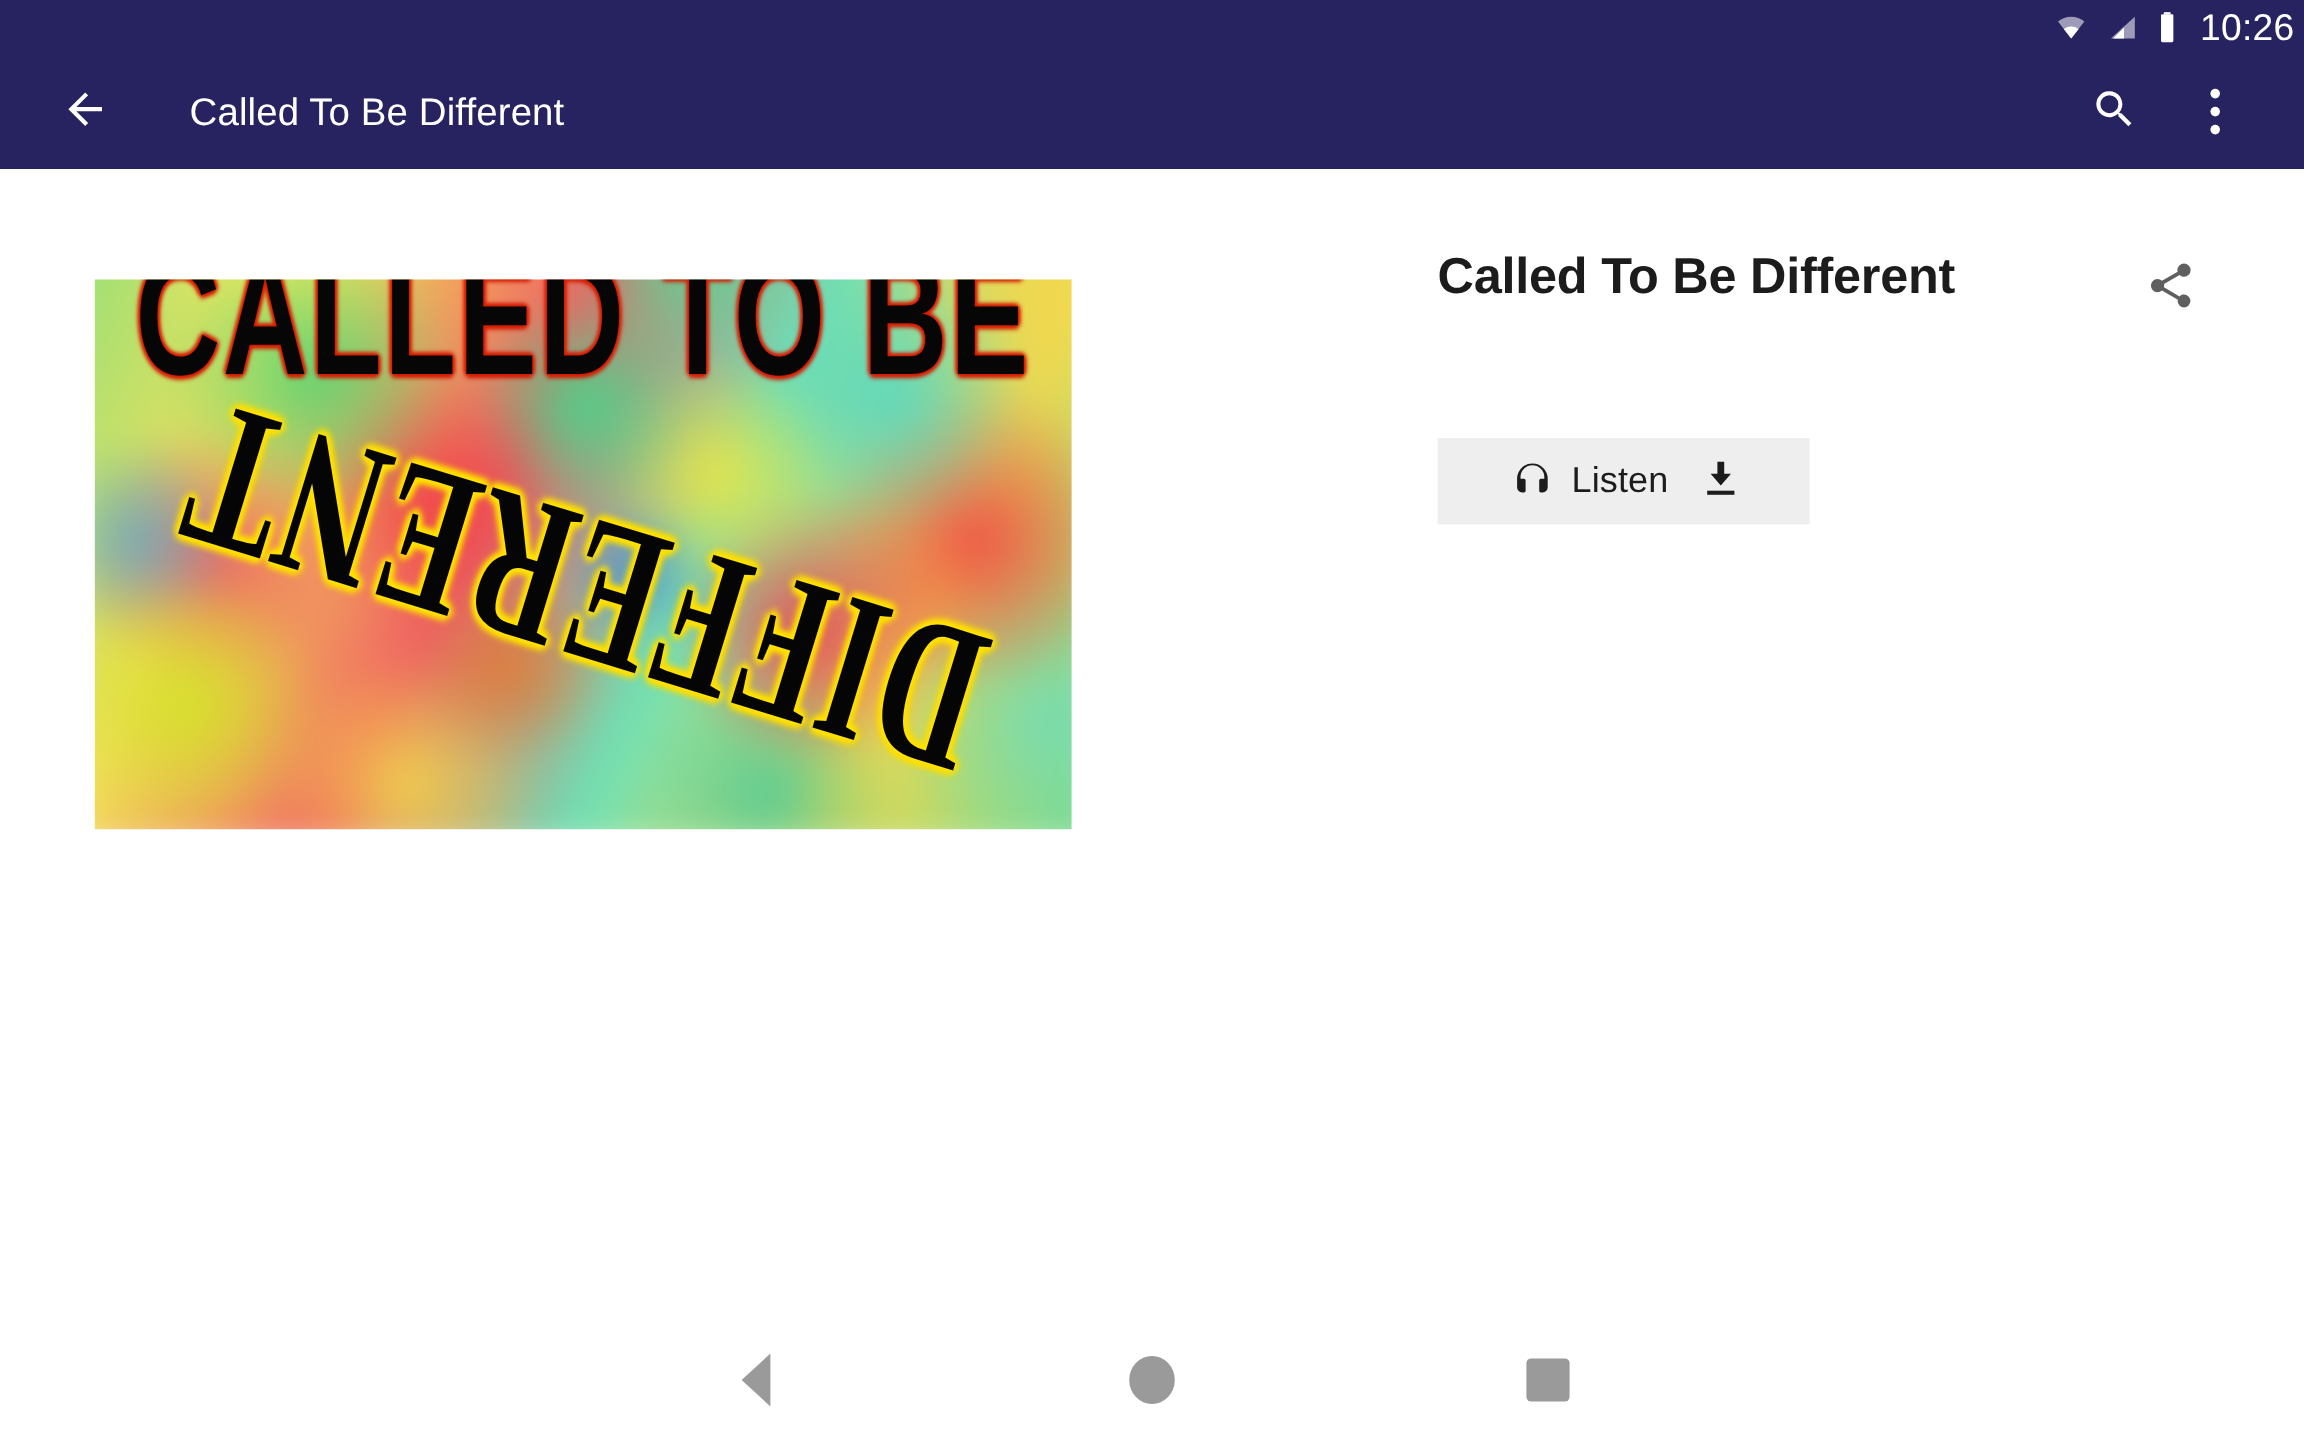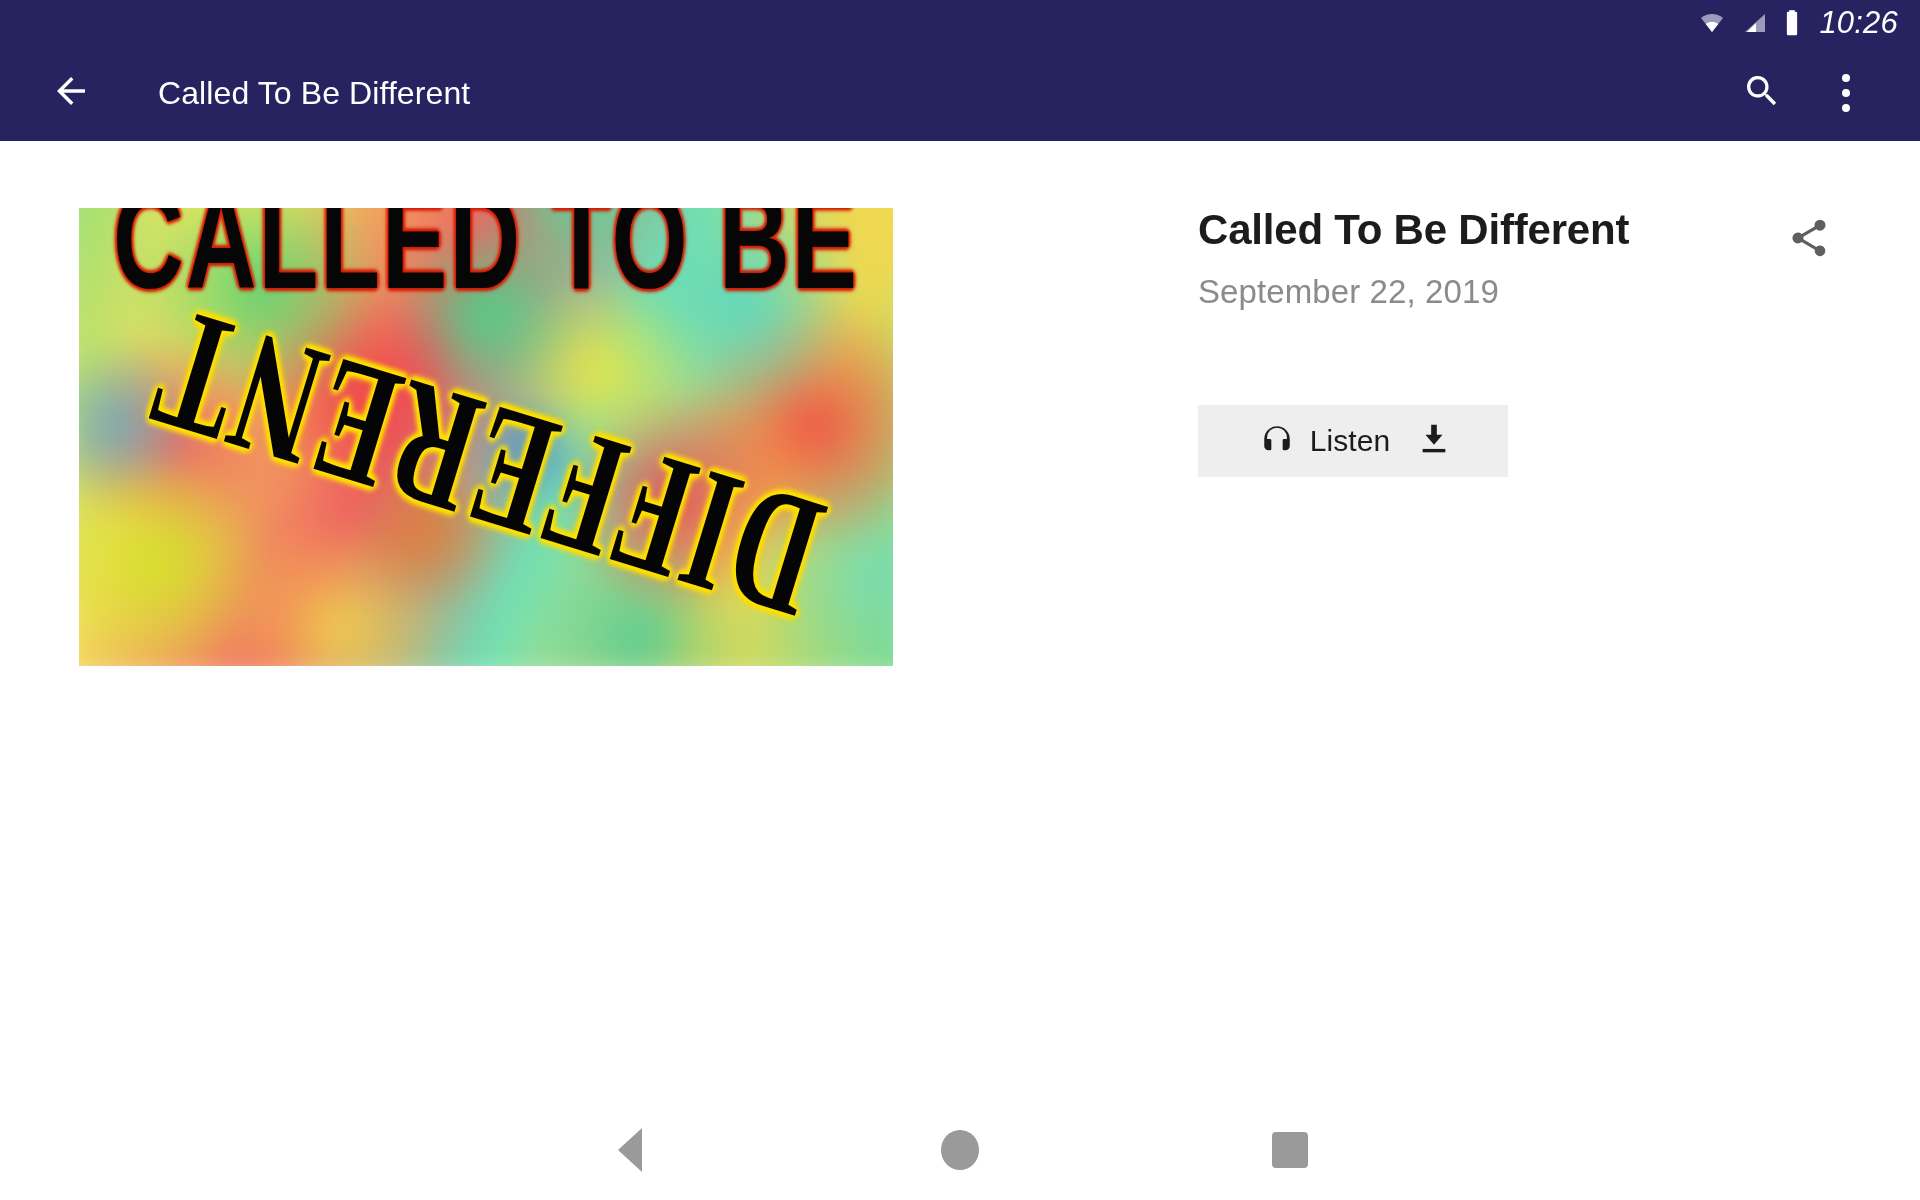--- a/index.html
+++ b/index.html
@@ -9,23 +9,22 @@
     background:#ffffff;
     overflow:hidden;
   }
 
   
   .status-bar {
     position:absolute; top:0; left:0;
     width:1920px; height:45px;
     background:#272260;
     display:flex; align-items:center; justify-content:flex-end;
-    padding-right:22px;
+    padding-right:8px;
     gap:14px;
-    font-style:italic;
   }
   .status-icon { display:flex; align-items:center; }
   .status-clock {
     color:#ffffff;
     font-size:31px;
     letter-spacing:0.2px;
     font-weight:400;
     margin-left:4px;
     line-height:1;
   }
@@ -71,21 +70,21 @@
   
   .content {
     position:absolute; top:141px; left:0;
     width:1920px; height:959px;
     background:#ffffff;
   }
 
   
   .hero-wrap {
     position:absolute;
-    left:79px; top:67px;
+    left:79px; top:92px;
     width:814px; height:458px;
     overflow:hidden;
   }
   .hero-canvas {
     position:absolute;
     left:0; top:-46px;
     width:814px; height:504px;
     background:
       radial-gradient(circle at 12% 78%, rgba(212,226,40,0.95) 0, rgba(212,226,40,0) 13%),
       radial-gradient(circle at 24% 26%, rgba(70,210,120,0.85) 0, rgba(70,210,120,0) 16%),
@@ -297,21 +296,20 @@
   <div class="hero-wrap">
     <div class="hero-canvas"></div>
     <div class="hero-text-top">CALLED TO BE</div>
     <div class="hero-text-bottom">DIFFERENT</div>
   </div>
 
   <div class="detail">
     <div class="detail-head">
       <div>
         <div class="detail-title">Called To Be Different</div>
-        <div class="detail-date">September 22, 2019</div>
       </div>
       <div class="share-btn">
         <span>
           <svg width="44" height="44" viewBox="0 0 24 24">
               <path fill="#5f5f5f" d="M18 16.1c-.8 0-1.5.3-2 .8l-7.1-4.2c0-.2.1-.4.1-.7s0-.5-.1-.7L16 7.2c.5.5 1.2.8 2 .8a3 3 0 1 0-3-3c0 .2 0 .5.1.7L8 9.8a3 3 0 1 0 0 4.4l7.2 4.2c0 .2-.1.4-.1.6a2.9 2.9 0 1 0 2.9-2.9z"></path>
             </svg>
         </span>
       </div>
     </div>
 

